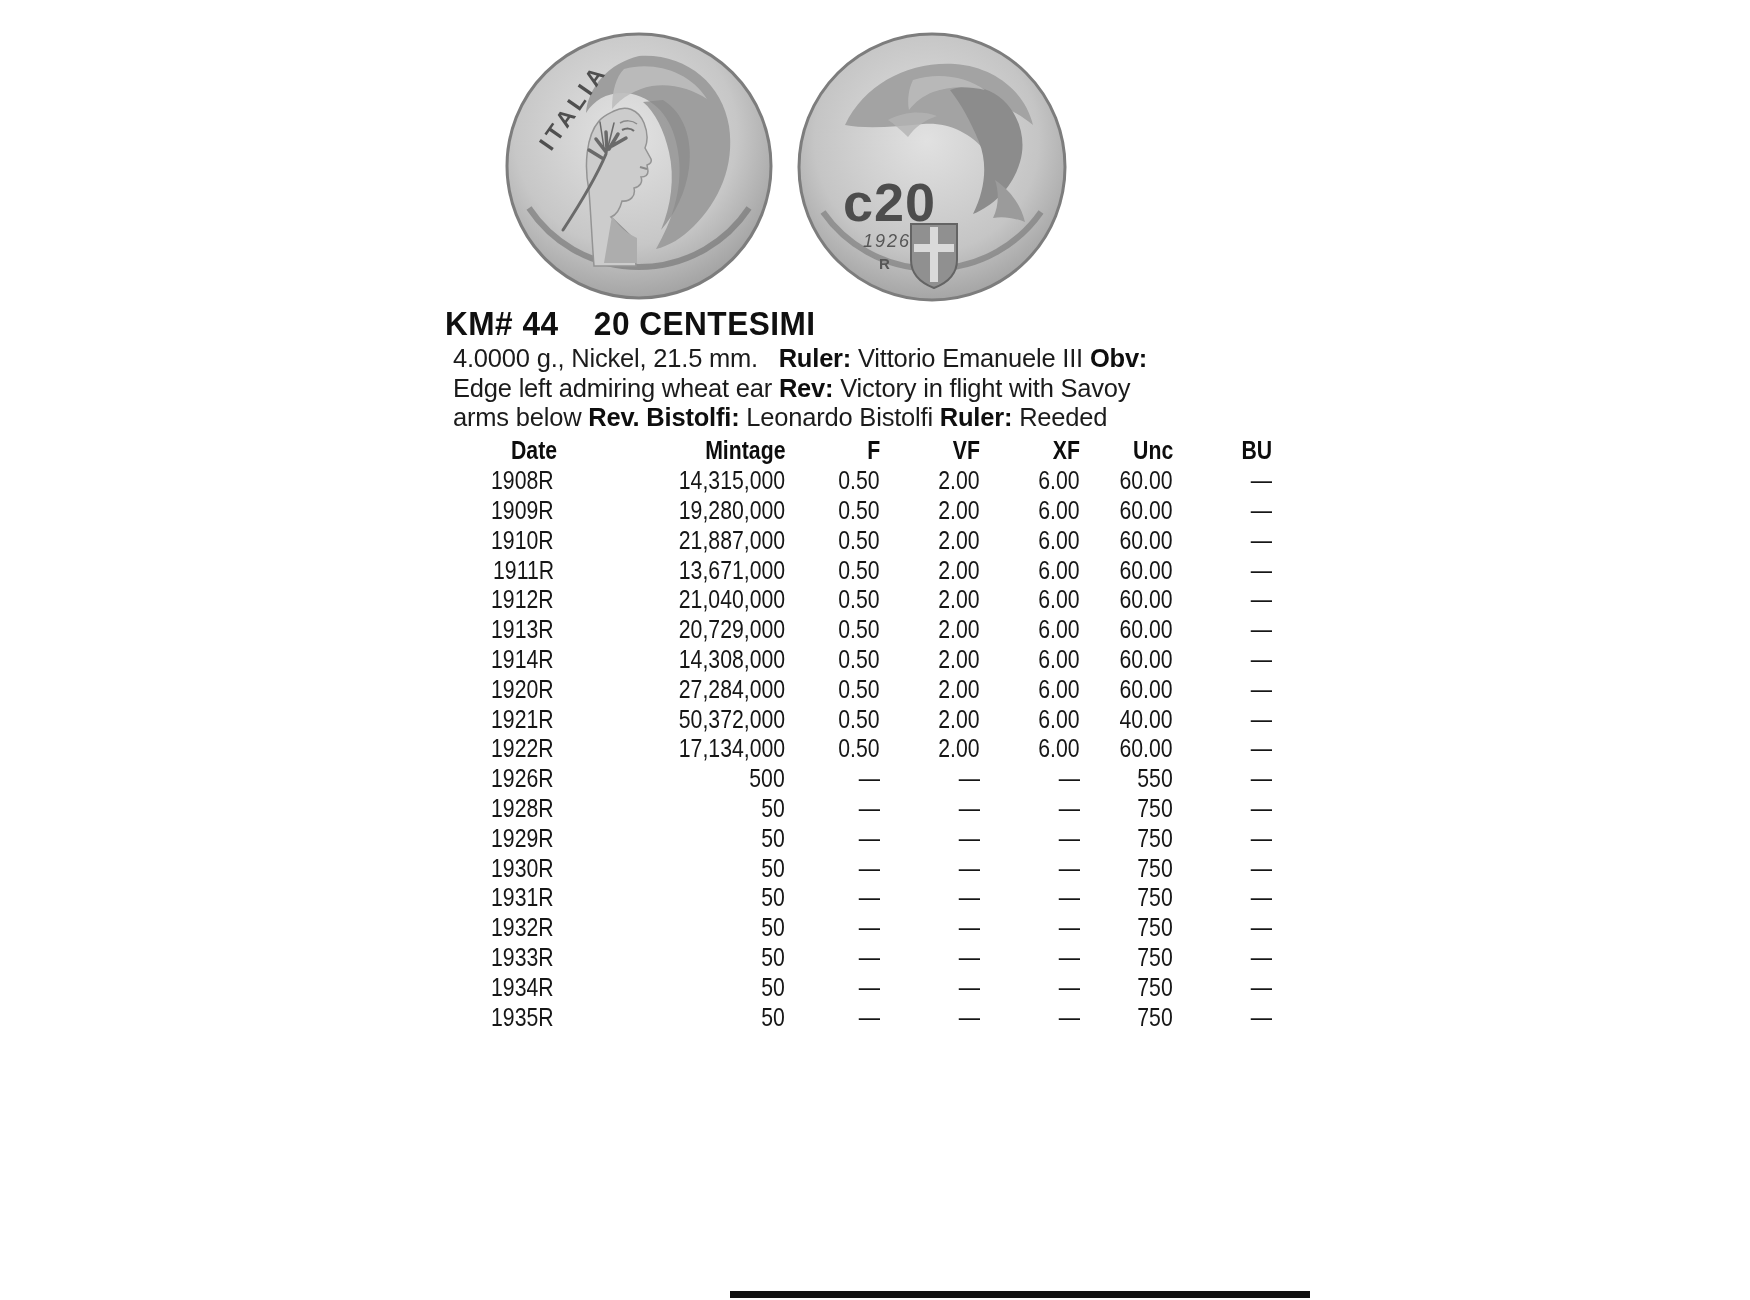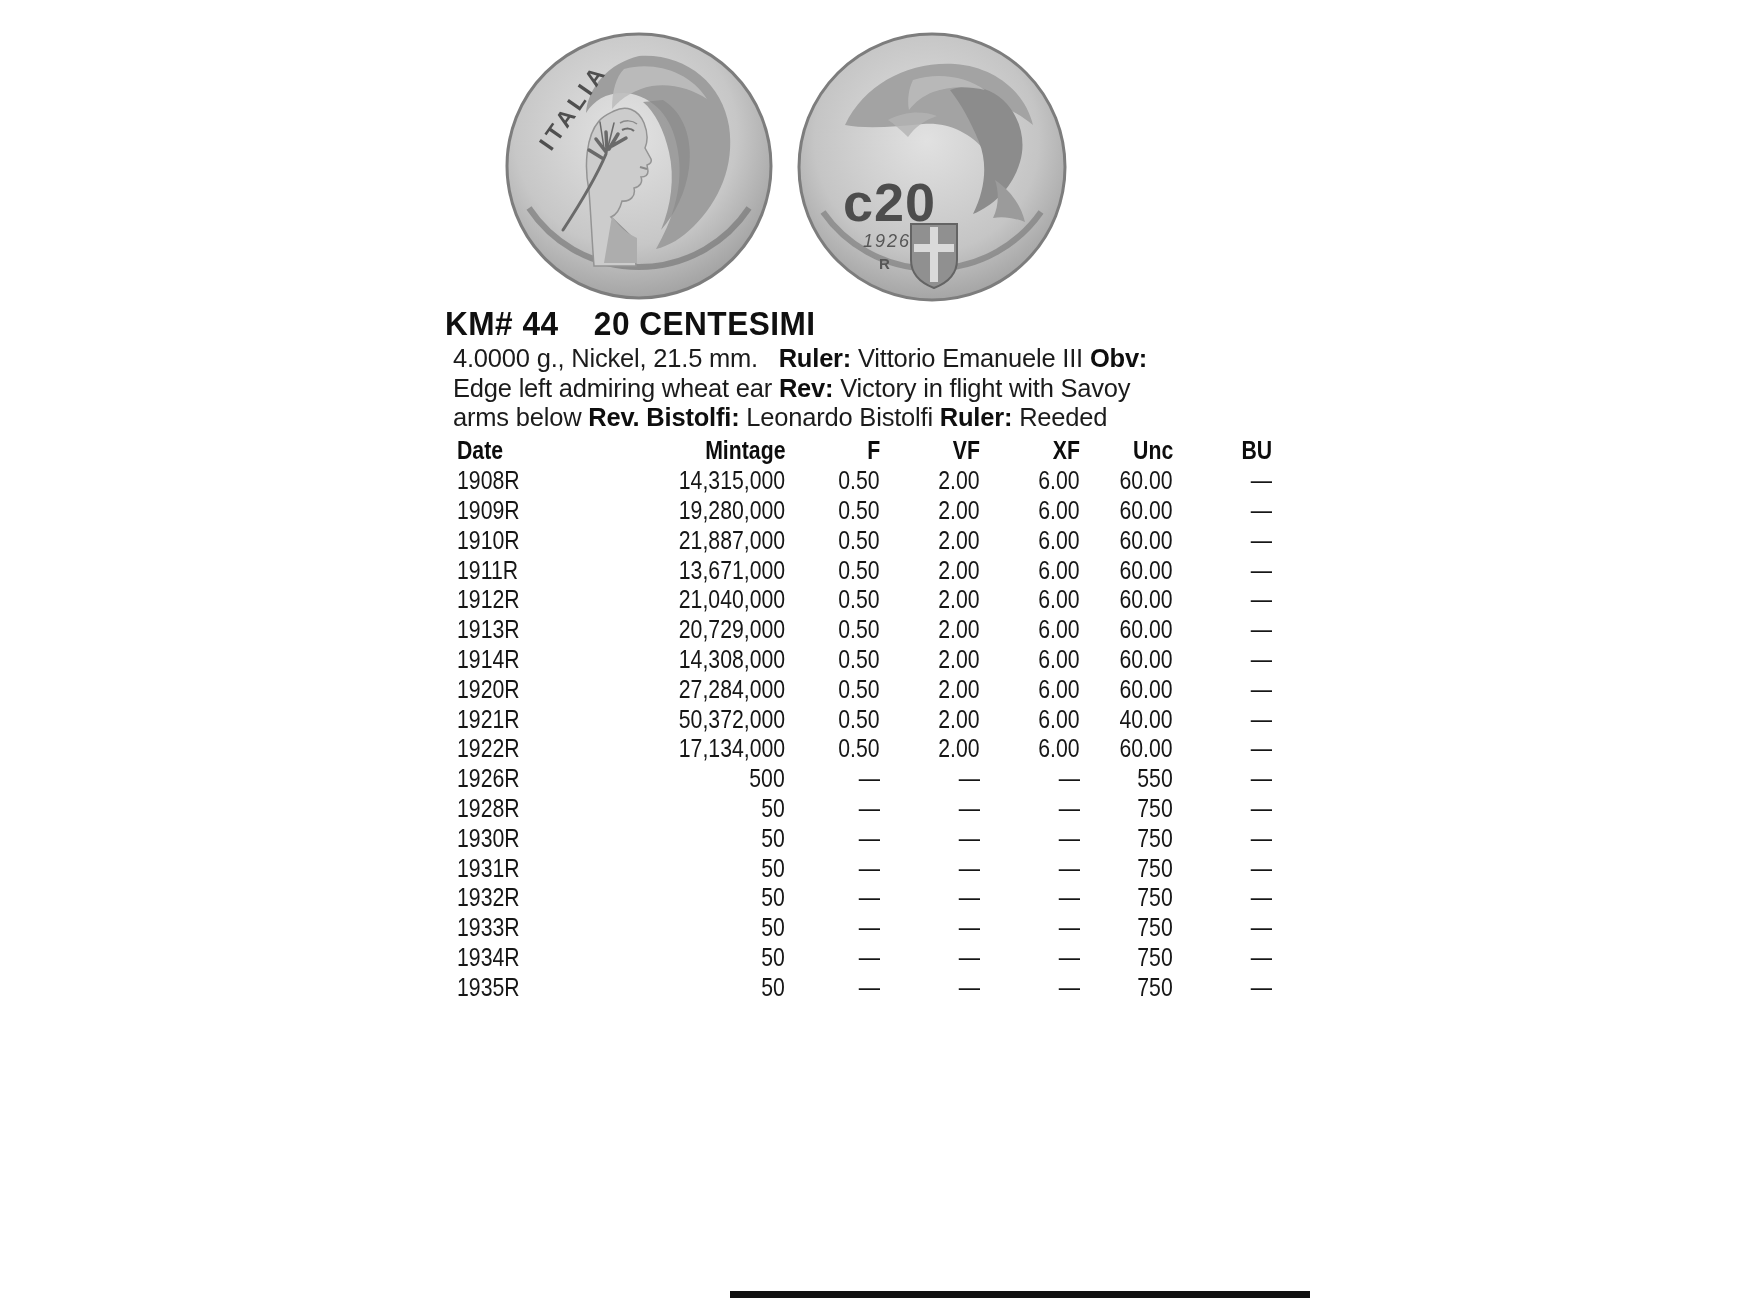--- a/index.html
+++ b/index.html
@@ -34,21 +34,21 @@
   table.prices{
     position:absolute;left:445px;top:436px;
     border-collapse:collapse;table-layout:fixed;
     font-size:25px;color:#161616;
   }
   table.prices th,table.prices td{
     padding:0;height:29.8px;vertical-align:middle;
     text-align:right;white-space:nowrap;
   }
   table.prices th{font-weight:bold;color:#0d0d0d;}
-  table.prices .c-date{text-align:left;padding-left:12px;margin-top:32px;}
+  table.prices .c-date{text-align:right;padding-left:12px;margin-top:32px;}
   .cnd{display:inline-block;transform:scaleX(.85);transform-origin:100% 50%;white-space:nowrap;}
   .c-date .cnd{transform-origin:0 50%;}
   col.w-date{width:120px;} col.w-mint{width:220px;} col.w-f{width:95px;}
   col.w-vf{width:100px;} col.w-xf{width:100px;} col.w-unc{width:93px;} col.w-bu{width:99px;}
   
   .scan-bar{
     position:absolute;left:730px;top:1291px;width:580px;height:7px;
     background:#111111;
   }
   svg text{font-family:"Liberation Sans", sans-serif;}
@@ -255,20 +255,29 @@
         <tr>
       <td class="c-date"><span class="cnd">1928R</span></td>
       <td><span class="cnd">50</span></td>
       <td><span class="cnd">—</span></td>
       <td><span class="cnd">—</span></td>
       <td><span class="cnd">—</span></td>
       <td><span class="cnd">750</span></td>
       <td><span class="cnd">—</span></td>
     </tr>
         <tr>
+      <td class="c-date"><span class="cnd">1929R</span></td>
+      <td><span class="cnd">50</span></td>
+      <td><span class="cnd">—</span></td>
+      <td><span class="cnd">—</span></td>
+      <td><span class="cnd">—</span></td>
+      <td><span class="cnd">750</span></td>
+      <td><span class="cnd">—</span></td>
+    </tr>
+        <tr>
       <td class="c-date"><span class="cnd">1930R</span></td>
       <td><span class="cnd">50</span></td>
       <td><span class="cnd">—</span></td>
       <td><span class="cnd">—</span></td>
       <td><span class="cnd">—</span></td>
       <td><span class="cnd">750</span></td>
       <td><span class="cnd">—</span></td>
     </tr>
         <tr>
       <td class="c-date"><span class="cnd">1931R</span></td>

